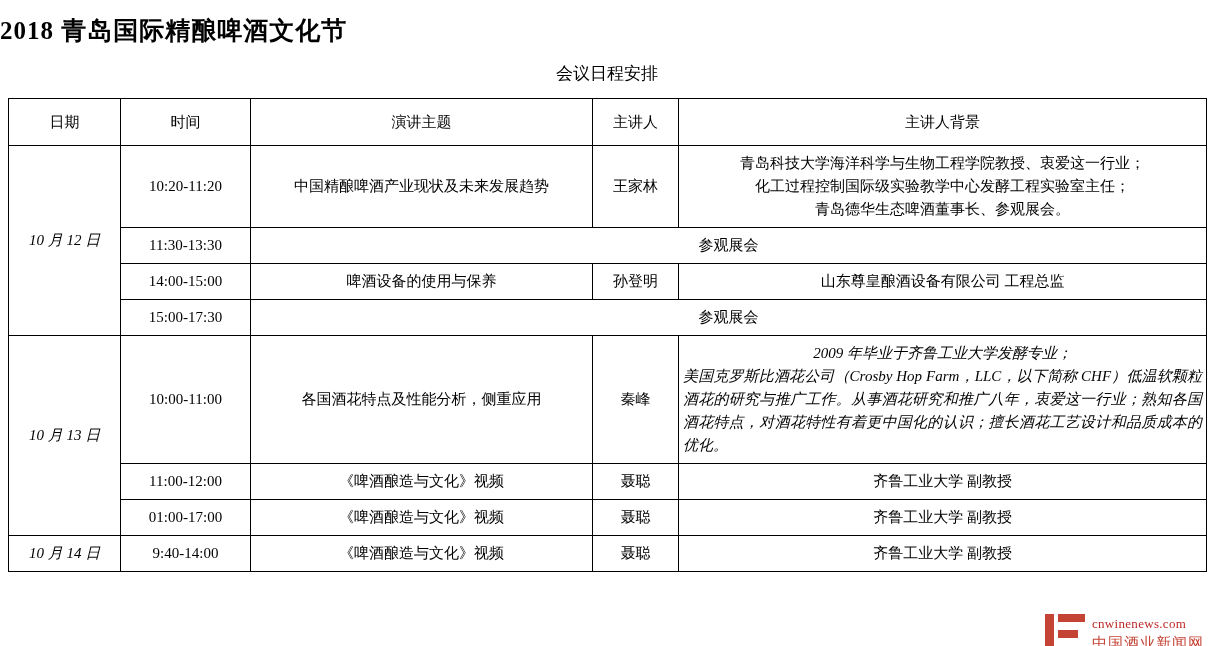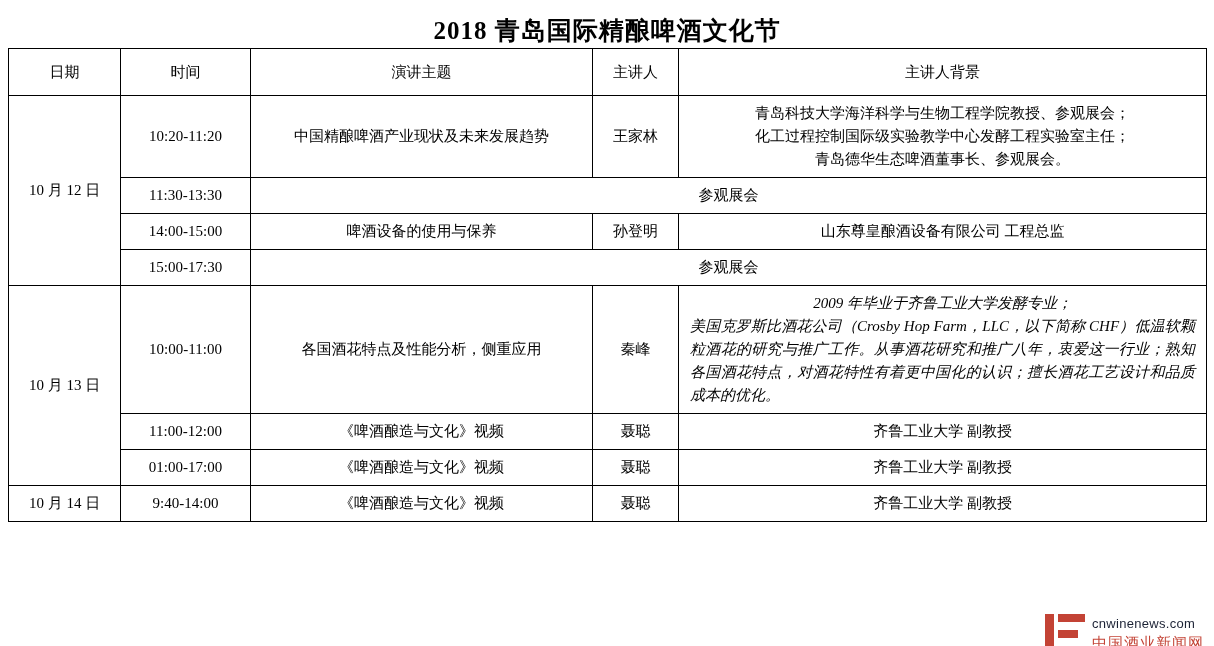--- a/index.html
+++ b/index.html
@@ -15,21 +15,21 @@
     position: relative;
     overflow: hidden;
   }
   .page {
     width: 1214px;
     height: 646px;
     position: relative;
     box-sizing: border-box;
   }
   .doc-title {
-    text-align: center;
+    text-align: left;
     font-size: 25px;
     font-weight: bold;
     letter-spacing: 1px;
     margin: 14px 0 0 0;
     line-height: 34px;
   }
   .doc-subtitle {
     text-align: center;
     font-size: 17px;
     margin: 14px 0 12px 0;
@@ -41,33 +41,33 @@
     margin: 0 8px;
     table-layout: fixed;
   }
   table.schedule th,
   table.schedule td {
     border: 1px solid #000000;
     font-size: 15px;
     font-weight: normal;
     text-align: center;
     vertical-align: middle;
-    padding: 6px 11px;
+    padding: 6px 4px;
     line-height: 23px;
   }
   table.schedule th {
     height: 34px;
   }
   col.c-date { width: 112px; }
   col.c-time { width: 130px; }
   col.c-topic { width: 342px; }
   col.c-speaker { width: 86px; }
   col.c-bg { width: 528px; }
 
-  td.date-cell { font-size: 15px; }
+  td.date-cell { font-size: 15px; font-style: italic; }
   td.time-cell { font-size: 15px; letter-spacing: 0px; }
   td.topic-cell { font-size: 15px; }
   td.speaker-cell { font-size: 15px; }
   td.bg-cell { font-size: 15px; }
   td.bg-left {
     text-align: left;
     padding-left: 14px;
     padding-right: 10px;
   }
   td.bg-justify {
@@ -100,39 +100,40 @@
     position: absolute;
     background: #c0392b;
   }
   .wm-text {
     display: flex;
     flex-direction: column;
     justify-content: center;
     line-height: 1.15;
   }
   .wm-en {
-    font-family: Liberation Sans, sans-serif;
+    font-family: Liberation Serif, serif;
     font-size: 13px;
-    color: #0f172a;
+    color: #b91c1c;
     letter-spacing: 0.3px;
   }
   .wm-cn {
     font-family: "Liberation Sans", sans-serif;
     font-size: 15px;
     color: #c0392b;
     letter-spacing: 1px;
     margin-top: 2px;
   }
 </style>
 </head>
 <body>
 
 <div class="page">
 
   <div class="doc-title">2018 青岛国际精酿啤酒文化节</div>
+  <div class="doc-subtitle">会议日程安排</div>
 
   <table class="schedule">
     <colgroup>
       <col class="c-date">
       <col class="c-time">
       <col class="c-topic">
       <col class="c-speaker">
       <col class="c-bg">
     </colgroup>
     <thead>
@@ -145,21 +146,21 @@
       </tr>
     </thead>
     <tbody>
 
       <tr>
         <td class="date-cell" rowspan="4">10 月 12 日</td>
         <td class="time-cell">10:20-11:20</td>
         <td class="topic-cell">中国精酿啤酒产业现状及未来发展趋势</td>
         <td class="speaker-cell">王家林</td>
         <td class="bg-cell bg-left">
-          <span class="bg-line">青岛科技大学海洋科学与生物工程学院教授、参观展会；</span>
+          <span class="bg-line">青岛科技大学海洋科学与生物工程学院教授、衷爱这一行业；</span>
           <span class="bg-line">化工过程控制国际级实验教学中心发酵工程实验室主任；</span>
           <span class="bg-line">青岛德华生态啤酒董事长、参观展会。</span>
         </td>
       </tr>
 
       <tr>
         <td class="time-cell">11:30-13:30</td>
         <td class="wide-center" colspan="3">参观展会</td>
       </tr>
 

